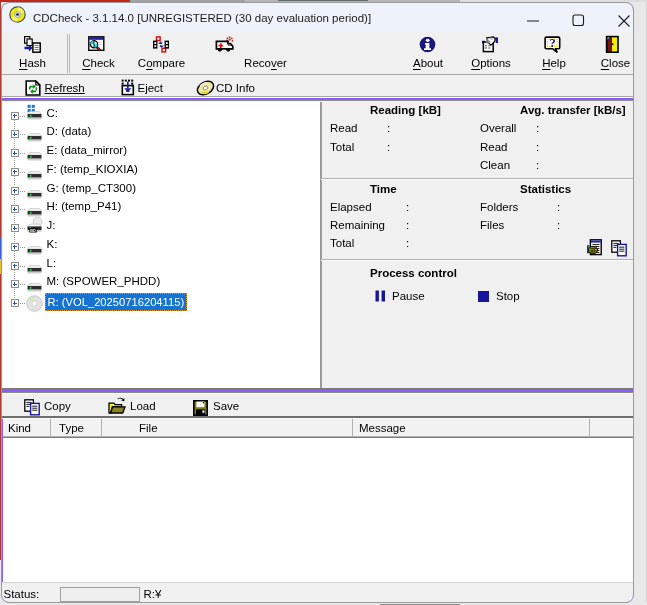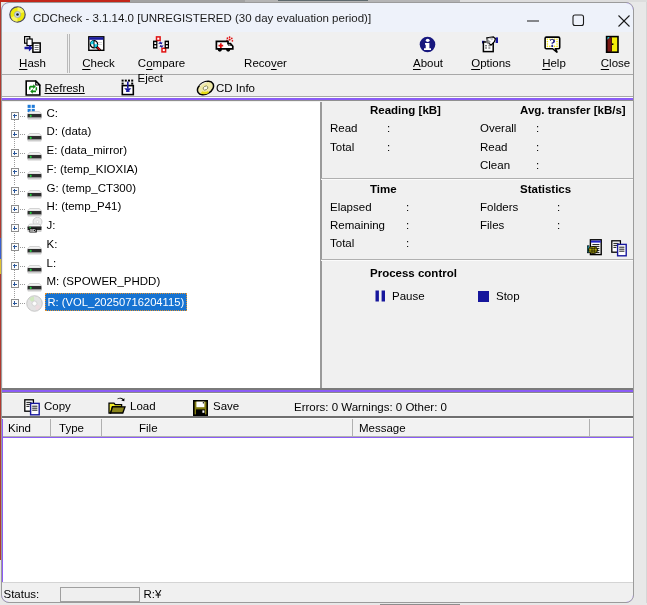--- a/index.html
+++ b/index.html
@@ -163,21 +163,21 @@
 <path d="M2.5 2.2 l2.2 -0.1 -2.2 2.6 z" fill="#1ae0f0"></path>
 <rect x="6.8" y="8.4" width="1.6" height="1.6" fill="#000000"></rect>
 <rect x="5.9" y="2.8" width="0.9" height="13.4" fill="#400f0b"></rect>
 </svg>
     </div>
     <div class="abs" style="left:0;top:71px;width:645px;height:1px;background:#a8a8a8;"></div>
     <div class="abs" style="left:0;top:72px;width:645px;height:1px;background:#fdfdfd;"></div>
 
     <div class="abs" style="left:0;top:72px;width:645px;height:21px;background:#f0f0f0;"></div>
     <div class="lbl" style="left:42.5px;top:79px;text-decoration:underline;">Refresh</div>
-    <div class="lbl" style="left:135.5px;top:69px;">Eject</div>
+    <div class="lbl" style="left:135.5px;top:79px;">Eject</div>
     <div class="lbl" style="left:214px;top:79px;">CD Info</div>
     <div id="tb2icons">
     <svg class="abs" style="left:23px;top:77px;" width="16" height="16" viewBox="0 0 16 16">
 <path d="M1.2 1 h9.6 l4 4 v10 H1.2 z" fill="#ffffff" stroke="#000000" stroke-width="1.6"></path>
 <path d="M10.8 1.2 l3.8 3.8 h-3.8 z" fill="#ffffff" stroke="#000000" stroke-width="1.2"></path>
 <g fill="#0f8a12">
 <path d="M5 6.2 h3.2 v-1.6 l2.6 2.4 -2.6 2.4 V7.8 H5 z" transform="translate(0,-0.4)"></path>
 <path d="M11 10.2 h-3.2 v-1.6 l-2.6 2.4 2.6 2.4 v-1.6 H11 z" transform="translate(0,0.4)"></path>
 <rect x="4" y="6.4" width="1.5" height="3.2"></rect>
 <rect x="10.6" y="7.2" width="1.5" height="3.2"></rect>
@@ -444,21 +444,20 @@
     <div class="abs" style="left:476px;top:287.5px;width:11px;height:11px;background:#16169c;"></div>
     <div class="lbl" style="left:494px;top:287px;">Stop</div>
     <div class="abs" style="left:0;top:385.3px;width:645px;height:1.4px;background:#7a7a7a;"></div>
     <div class="abs" style="left:0;top:389px;width:645px;height:1.2px;background:#8a8a8a;"></div>
     <div class="abs" style="left:0;top:390.2px;width:645px;height:1px;background:#fbfbfb;"></div>
 
     <div class="abs" style="left:0;top:391.2px;width:645px;height:22px;background:#f0f0f0;"></div>
     <div class="lbl" style="left:42px;top:396.5px;">Copy</div>
     <div class="lbl" style="left:128px;top:396.5px;">Load</div>
     <div class="lbl" style="left:211px;top:396.5px;">Save</div>
-    <div class="lbl" style="left:292px;top:397.5px;">Errors: 0 Warnings: 0 Other: 0</div>
     <div id="resicons">
     <svg class="abs" style="left:22px;top:395.5px;" width="17" height="17" viewBox="0 0 17 17">
 <rect x="0.8" y="0.8" width="8.6" height="11.4" fill="#ffffff" stroke="#000000" stroke-width="1.3"></rect>
 <g stroke="#000000" stroke-width="0.9">
           <line x1="2.4" y1="3.4" x2="7.6" y2="3.4"></line>
           <line x1="2.4" y1="5.4" x2="7.6" y2="5.4"></line>
           <line x1="2.4" y1="7.4" x2="5.4" y2="7.4"></line>
         </g>
 <rect x="6.6" y="4.4" width="8.6" height="11.4" fill="#ffffff" stroke="#18189e" stroke-width="1.4"></rect>
 <g stroke="#000000" stroke-width="0.9">

